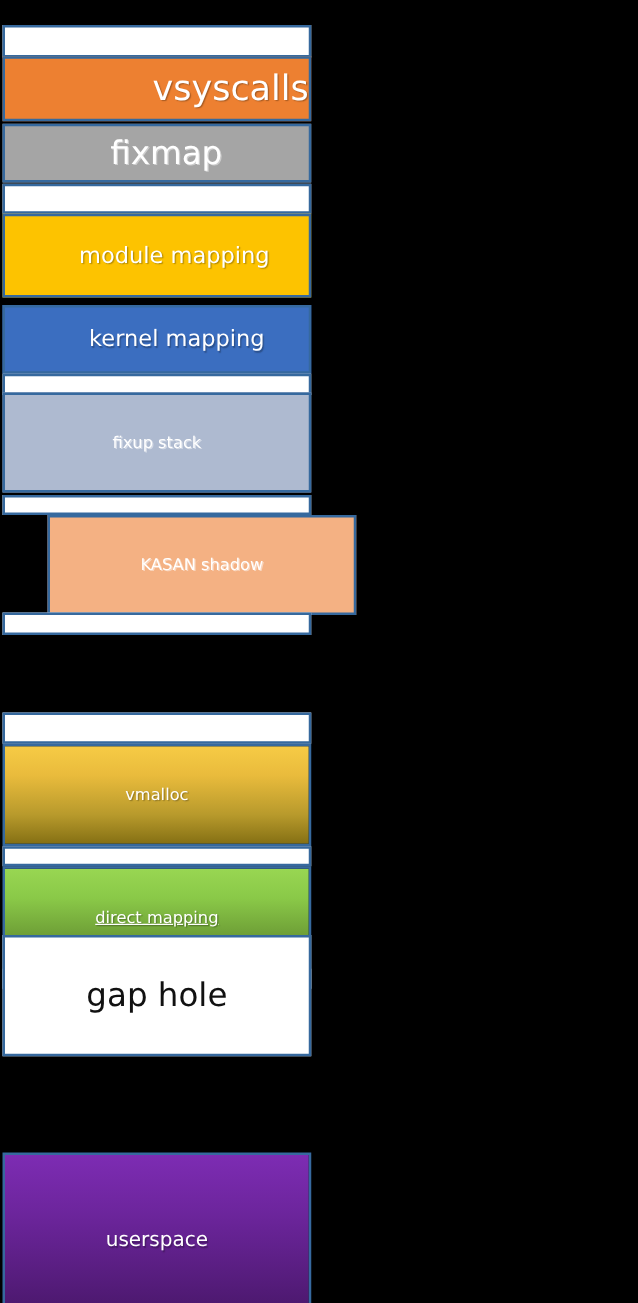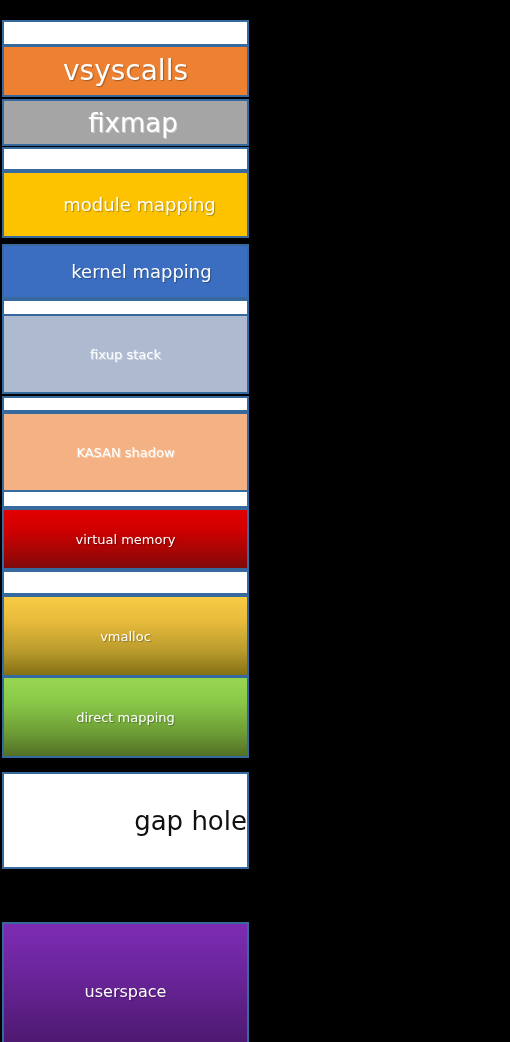--- a/index.html
+++ b/index.html
@@ -55,21 +55,21 @@
   .shadow-dark {
     text-shadow: 1px 1px 1px rgba(0,0,0,0.30);
   }
 
   
   .fill-vsyscalls   { background: #ed8031; }
   .fill-fixmap      { background: #a5a5a5; }
   .fill-module      { background: #fdc300; }
   .fill-kernel      { background: #3b6ec0; }
   .fill-fixup       { background: #aebad0; }
-  .fill-kasan       { background: #f4b183; }
+  .fill-kasan       { background: #f4b183; margin-left: 36px; }
   .fill-virtmem     { background: linear-gradient(to bottom, #e20000 0%, #cf0000 35%, #9c0606 80%, #7e0a0a 100%); }
   .fill-vmalloc     { background: linear-gradient(to bottom, #f6cb45 0%, #e9bb3c 30%, #b89a2c 70%, #857014 100%); text-align: right; }
   .fill-direct      { background: linear-gradient(to bottom, #98d652 0%, #8ac948 30%, #6d9d36 70%, #537025 100%); }
   .fill-gap         { background: #ffffff; }
   .fill-userspace   { background: linear-gradient(to bottom, #7d2cb3 0%, #6c259c 35%, #571d7e 72%, #461666 100%); margin-top: 32px; }
 
   .text-dark { color: #111111; }
 
   .sz-28 { font-size: 28px; }
   .sz-26 { font-size: 26px; }
@@ -77,21 +77,21 @@
   .sz-17 { font-size: 13px; }
   .sz-16 { font-size: 16px; }
 </style>
 </head>
 <body>
 
 <div id="diagram">
 
   <div class="block gap-block" style="top:20px;height:26px;"></div>
 
-  <div class="block fill-vsyscalls" style="top:45px;height:52px;">
+  <div class="block fill-vsyscalls" style="top:45px;height:52px;justify-content:flex-end;">
     <span class="label sz-28 shadow-dark">vsyscalls</span>
   </div>
 
   <div class="block fill-fixmap" style="top:99px;height:47px;padding-left:15px;">
     <span class="label sz-26 shadow-light">fixmap</span>
   </div>
 
   <div class="block gap-block" style="top:147px;height:24px;"></div>
 
   <div class="block fill-module" style="top:171px;height:67px;padding-left:28px;">
@@ -109,39 +109,36 @@
   </div>
 
   <div class="block gap-block" style="top:396px;height:16px;"></div>
 
   <div class="block fill-kasan" style="top:412px;height:80px;">
     <span class="label sz-17 shadow-light">KASAN shadow</span>
   </div>
 
   <div class="block gap-block" style="top:490px;height:18px;"></div>
 
-  <div class="block fill-virtmem" style="top:508px;height:62px;">
-    <span class="label sz-17 shadow-dark">virtual memory</span>
-  </div>
 
   <div class="block gap-block" style="top:570px;height:25px;"></div>
 
   <div class="block fill-vmalloc" style="top:595px;height:82px;">
     <span class="label sz-17 shadow-dark">vmalloc</span>
   </div>
 
   <div class="block gap-block" style="top:677px;height:16px;"></div>
 
-  <div class="block fill-direct" style="top:676px;height:82px;">
+  <div class="block fill-direct" style="top:693px;height:82px;text-decoration:underline;">
     <span class="label sz-17 shadow-dark">direct mapping</span>
   </div>
 
   <div class="block gap-block" style="top:775px;height:16px;"></div>
 
-  <div class="block fill-gap" style="top:772px;height:97px;justify-content:flex-end;">
+  <div class="block fill-gap" style="top:748px;height:97px;">
     <span class="label sz-26 text-dark shadow-light">gap hole</span>
   </div>
 
   <div class="block fill-userspace" style="top:890px;height:139px;">
     <span class="label sz-16 shadow-dark">userspace</span>
   </div>
 
 </div>
 
 </body></html>

